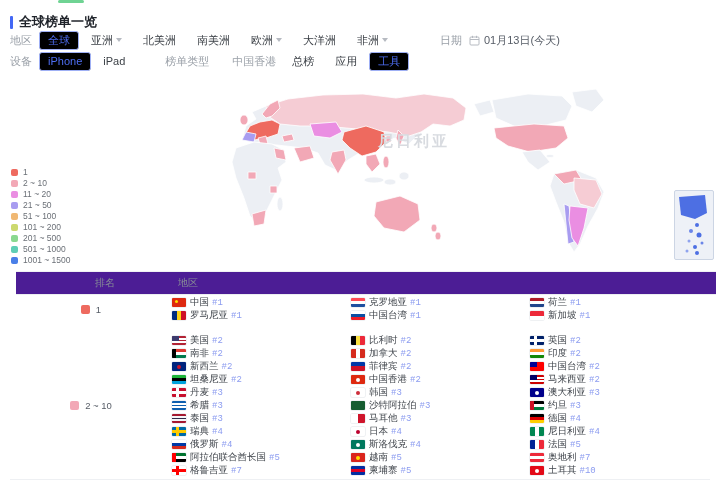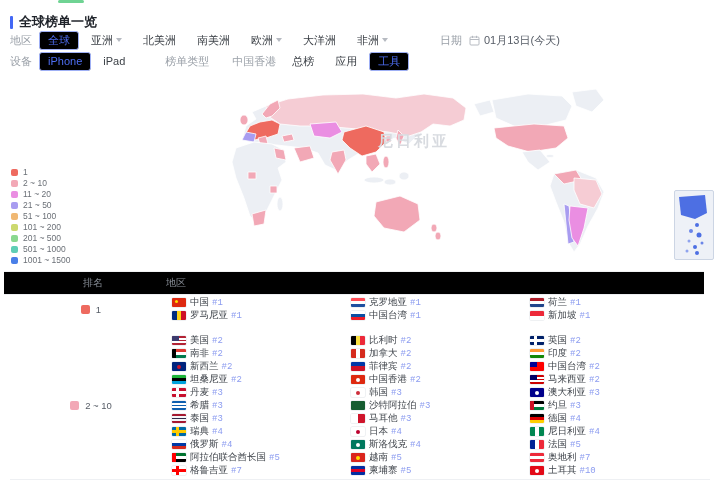--- a/index.html
+++ b/index.html
@@ -30,21 +30,21 @@
   .map svg{width:100%;height:100%;display:block;}
   .watermark{position:absolute;left:150px;top:46px;font-size:15px;font-weight:bold;letter-spacing:3px;color:#d8dbe0;}
   .inset{position:absolute;left:674px;top:190px;width:38px;height:68px;border:1px solid #ccd5e4;
          background:#eef1f7;border-radius:2px;overflow:hidden;}
 
   .legend{position:absolute;left:11px;top:168px;}
   .lg-item{display:flex;align-items:center;margin-bottom:3px;}
   .sw{width:7px;height:7px;border-radius:2px;margin-right:5px;flex:none;}
   .lg-label{font-size:8.5px;color:#6b7077;line-height:8px;}
 
-  .thead{position:absolute;left:4px;top:271px;width:700px;height:22px;background:#000000;
+  .thead{position:absolute;left:16px;top:271px;width:700px;height:22px;background:#4c1d95;
          border-top:1px solid #f0f1f3;border-bottom:1px solid #eceef1;display:flex;align-items:center;
          font-size:10px;color:#878d96;}
   .th-rank{padding-left:16px;width:146px;flex:none;}
   .groups{position:absolute;left:10px;top:293px;width:700px;}
   .group{display:flex;align-items:center;margin-top:3px;}
   .group + .group{margin-top:12px;}
   .rank-cell{width:162px;display:flex;align-items:center;justify-content:center;flex:none;}
   .rank-sq{width:9px;height:9px;border-radius:2px;margin-right:6px;}
   .rank-lb{font-size:9.5px;color:#565c66;}
   .cols{flex:1;display:flex;font-family:Liberation Mono, monospace;}

